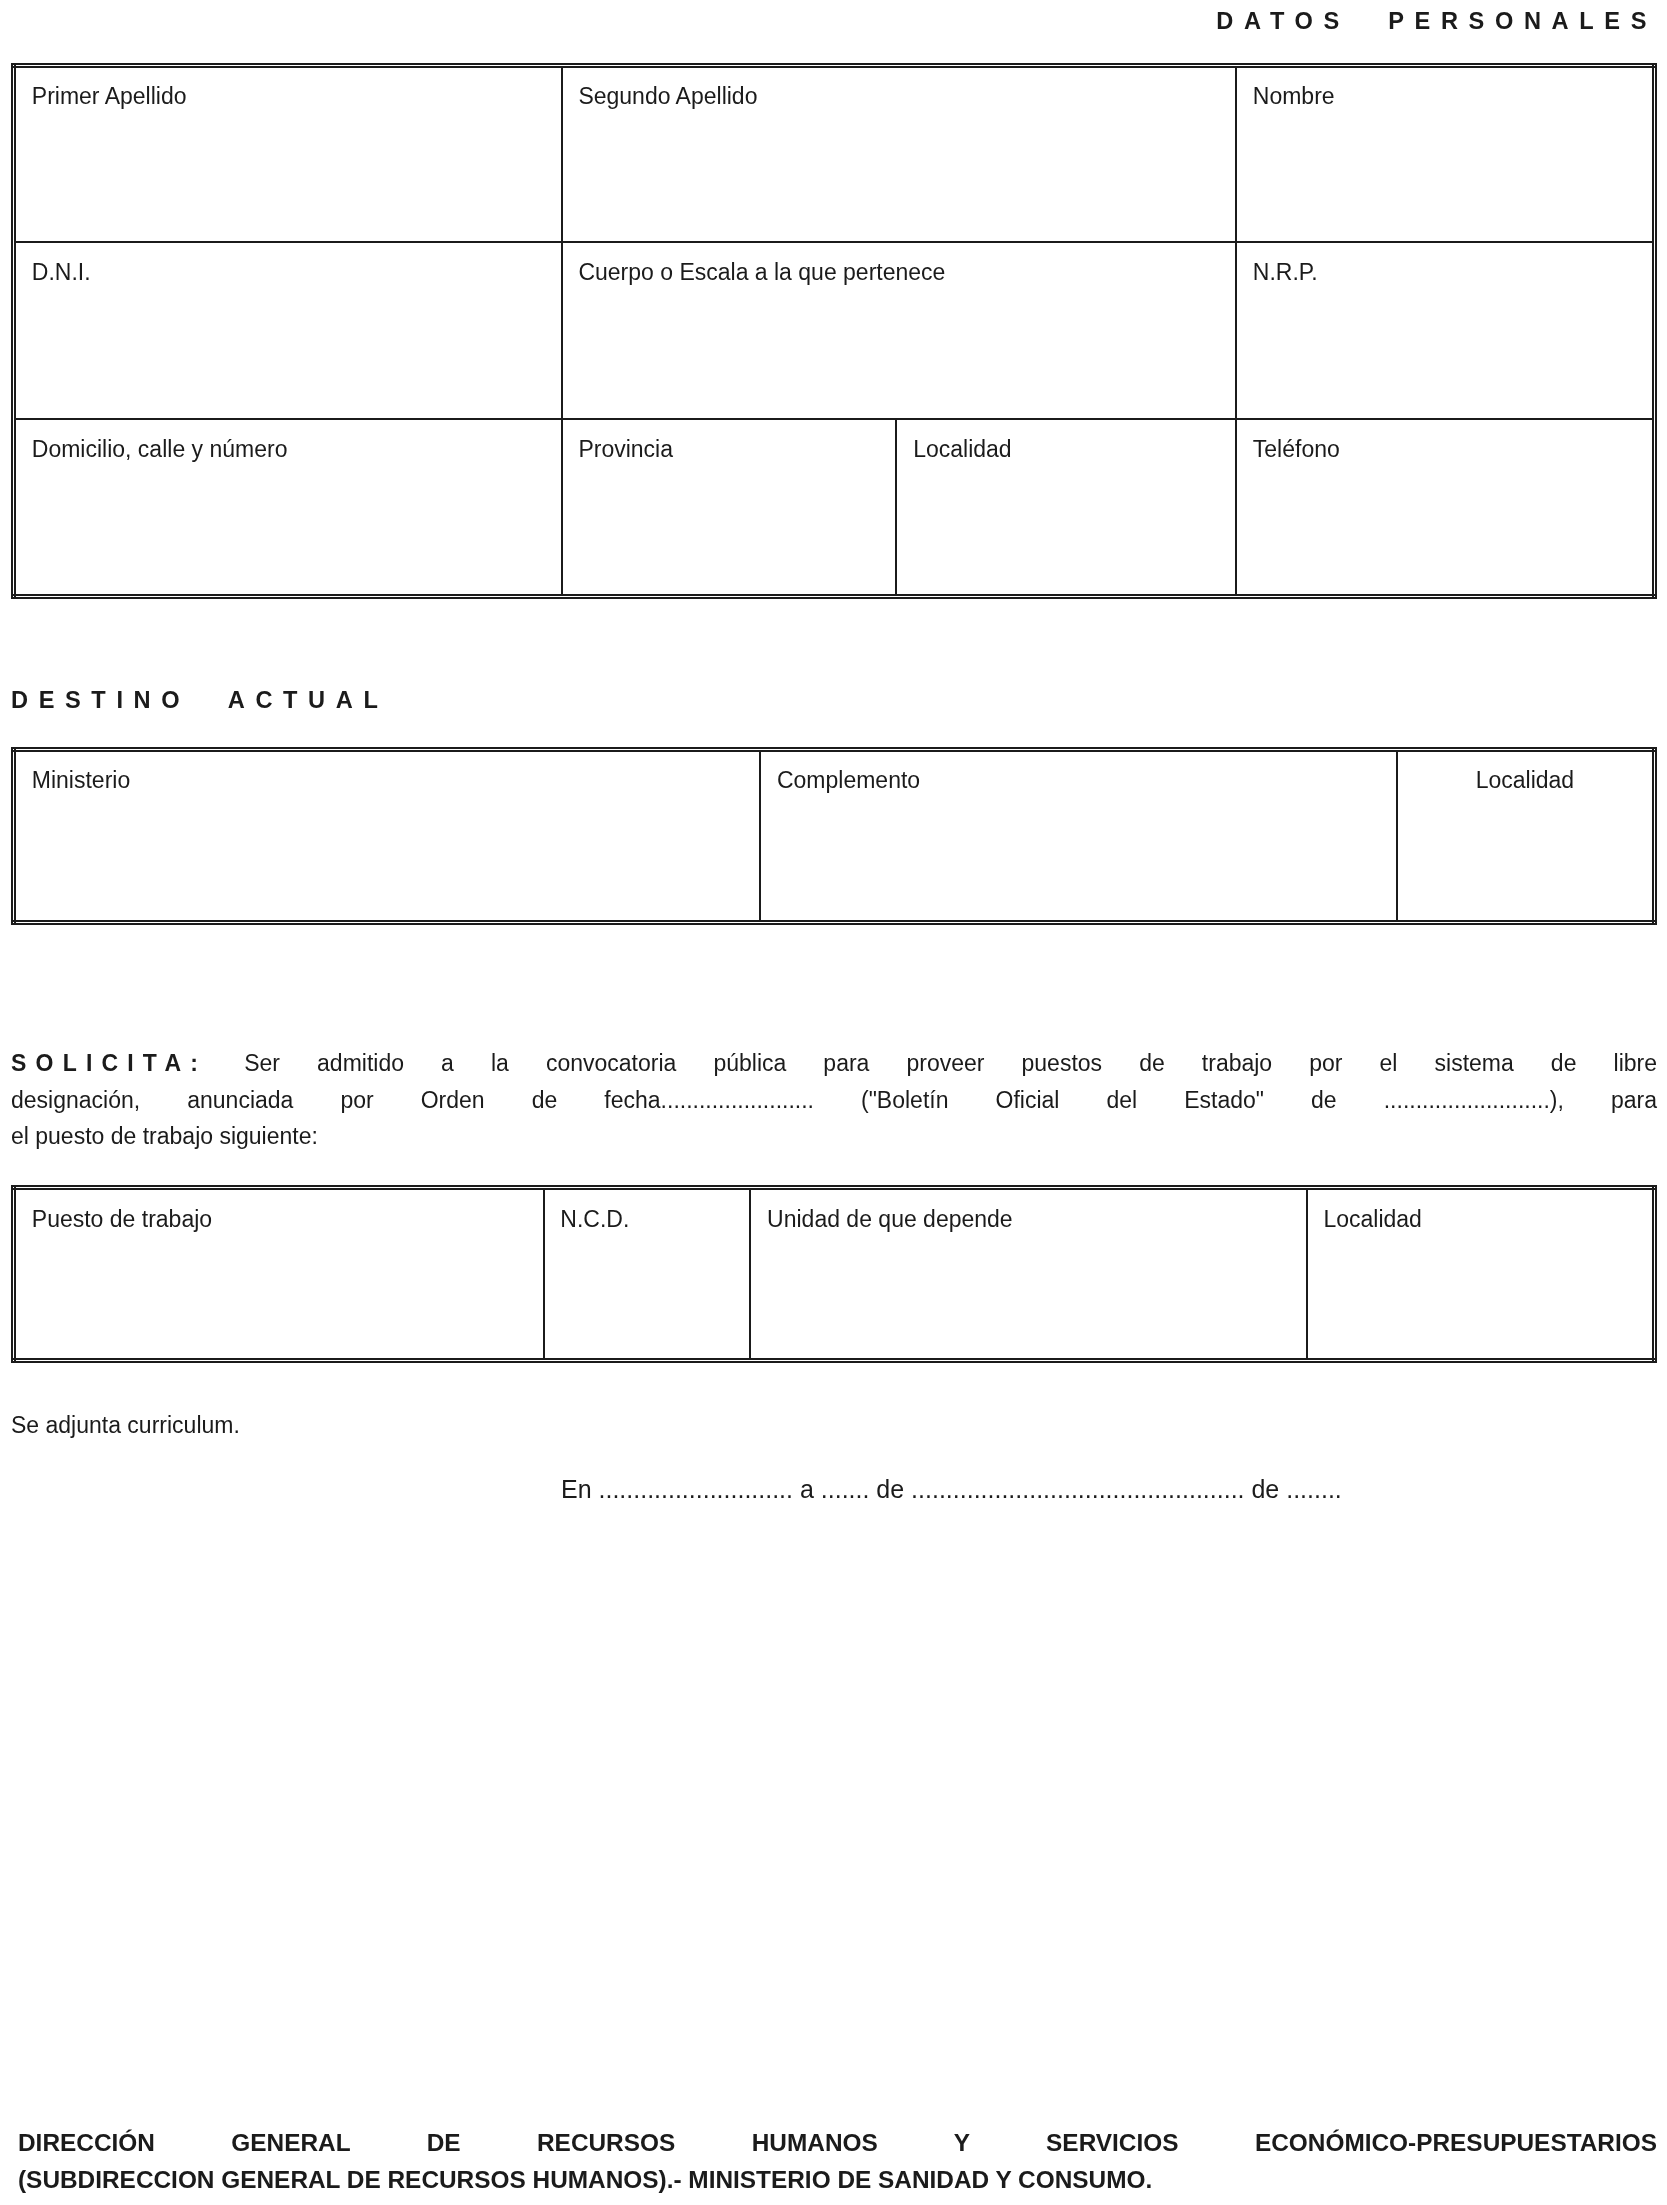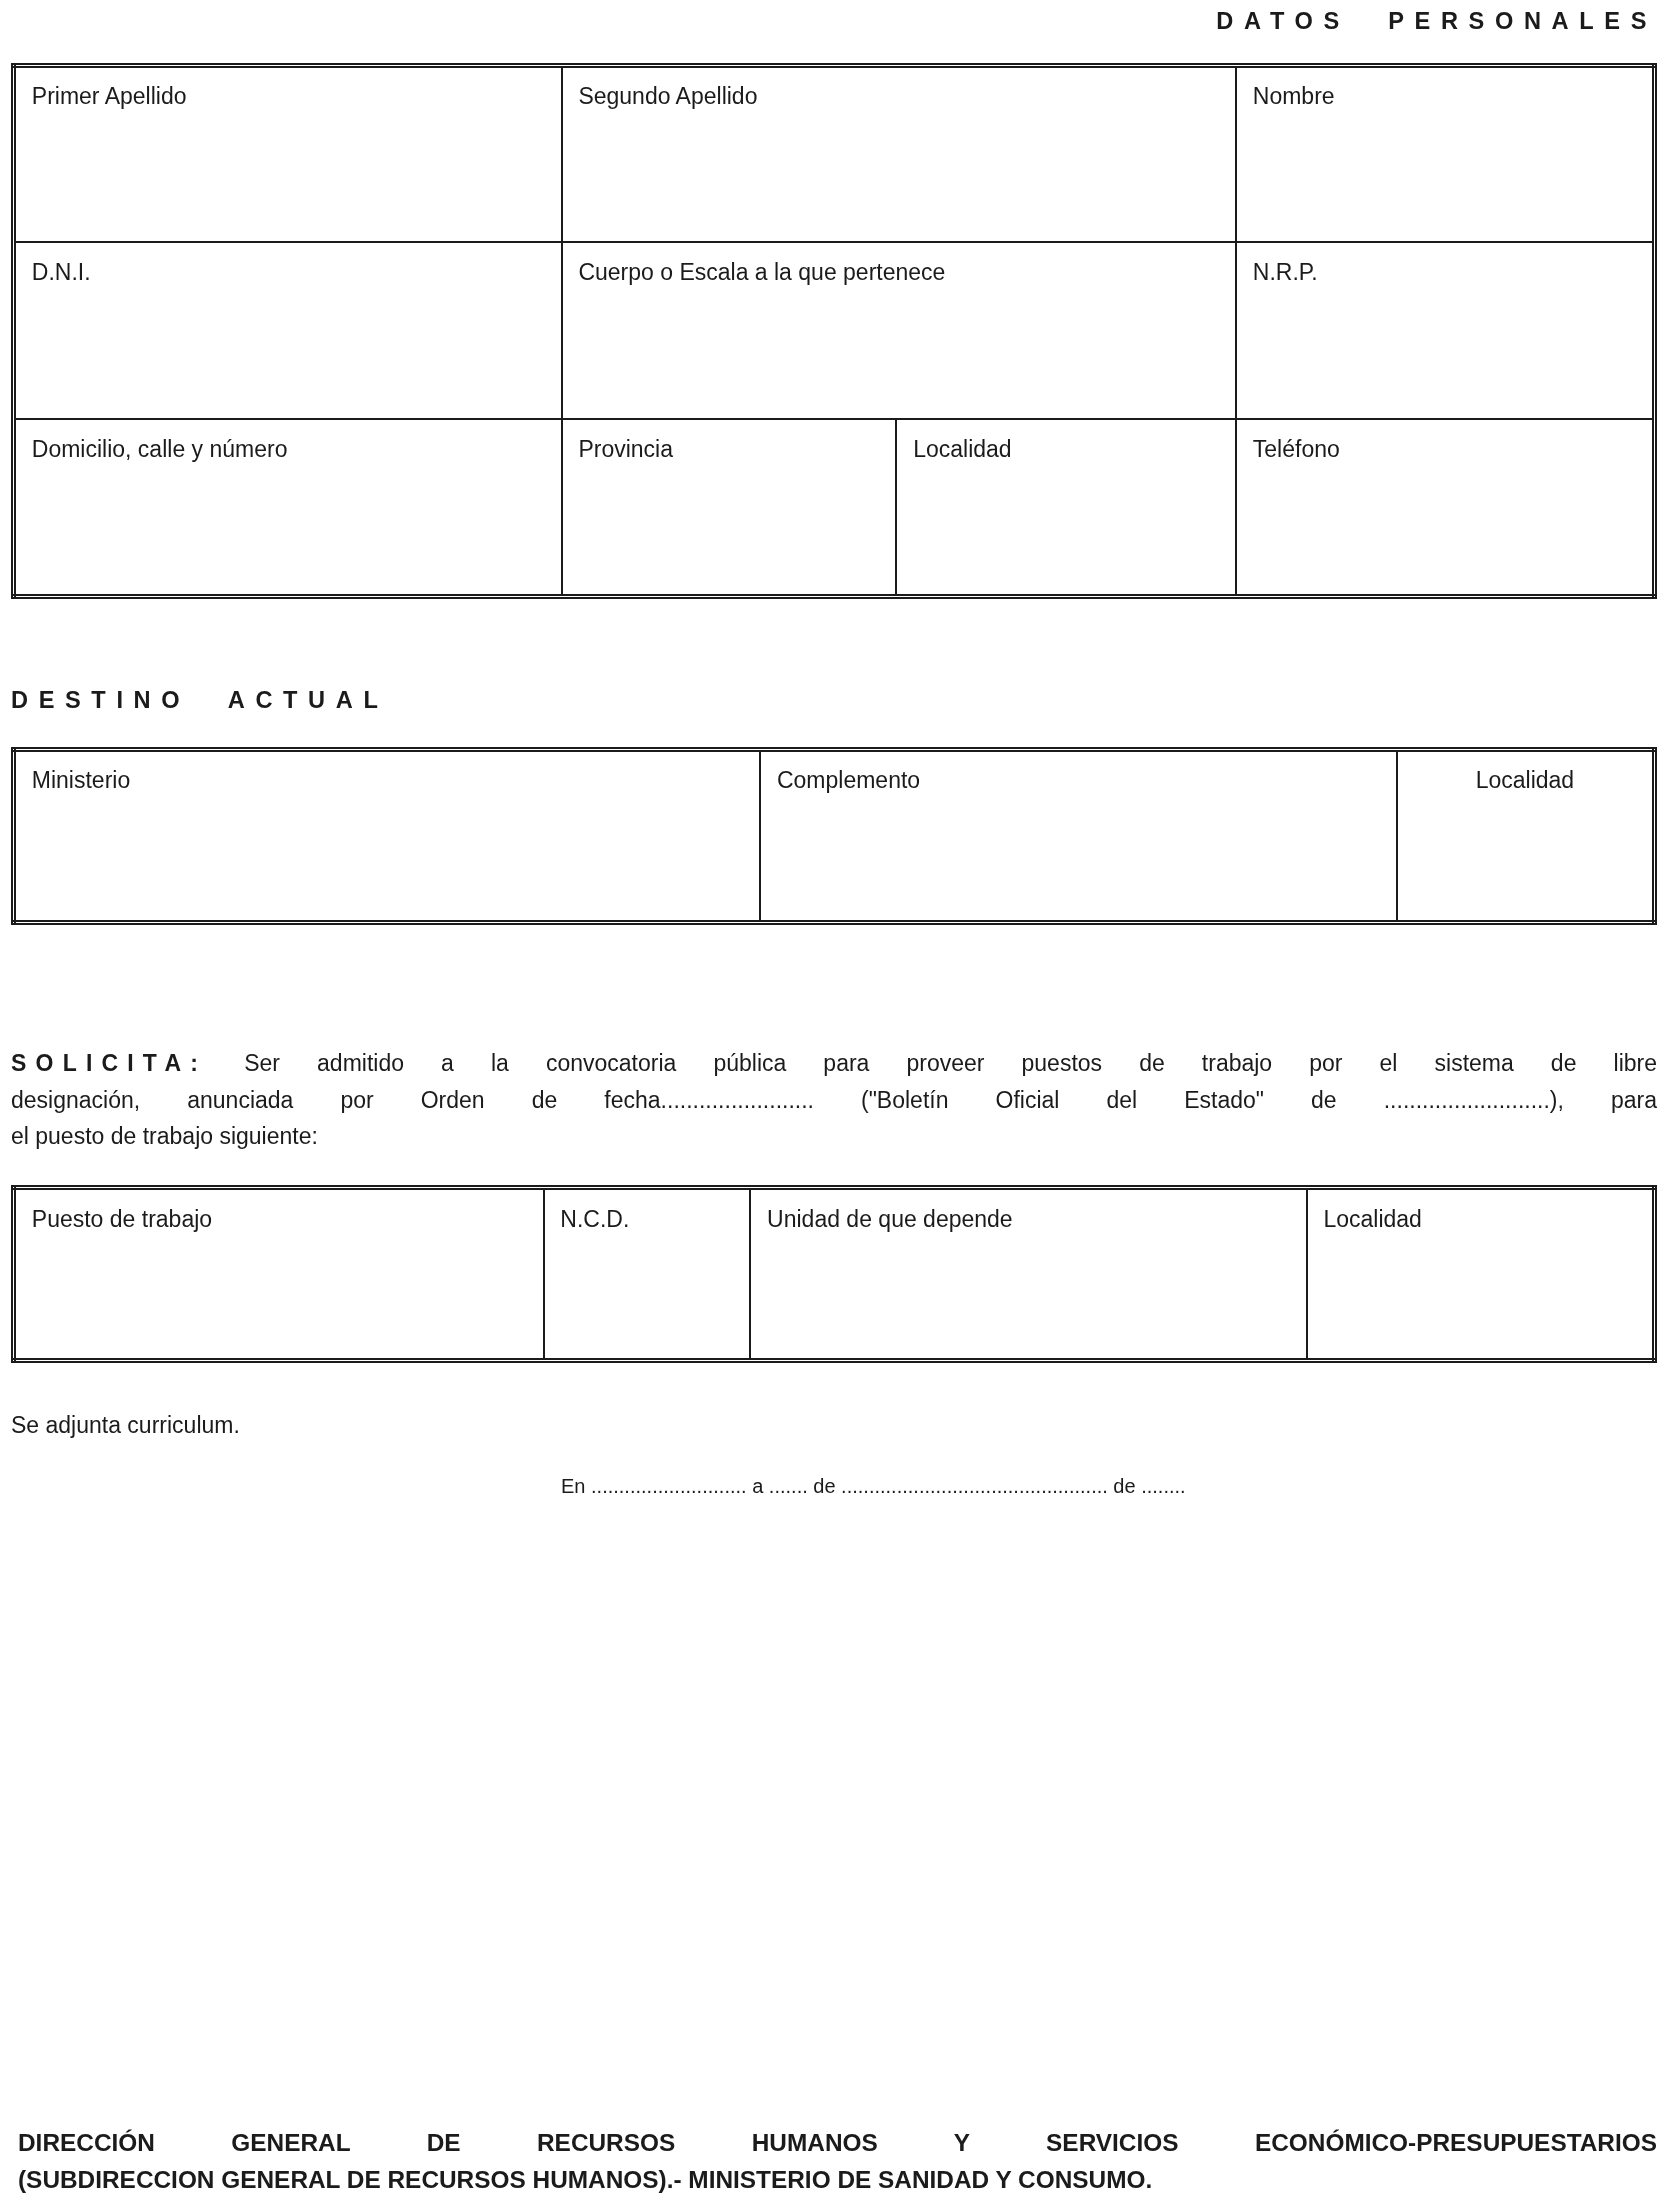--- a/index.html
+++ b/index.html
@@ -58,21 +58,21 @@
   .sol-line.last {
     text-align: left;
     text-align-last: left;
   }
   .sol-label {
     font-weight: bold;
     letter-spacing: 0.4em;
   }
 
   #adjunta   { margin-top: 49px; font-size: 23px; }
-  #fechaline { margin-top: 36px; font-size: 20px; padding-left: 550px; }
+  #fechaline { margin-top: 36px; font-size: 25px; padding-left: 550px; }
 
   #footer {
     position: absolute;
     left: 18px;
     right: 11px;
     top: 2125px;
     font-size: 24.4px;
     font-weight: bold;
     line-height: 1.5;
   }

